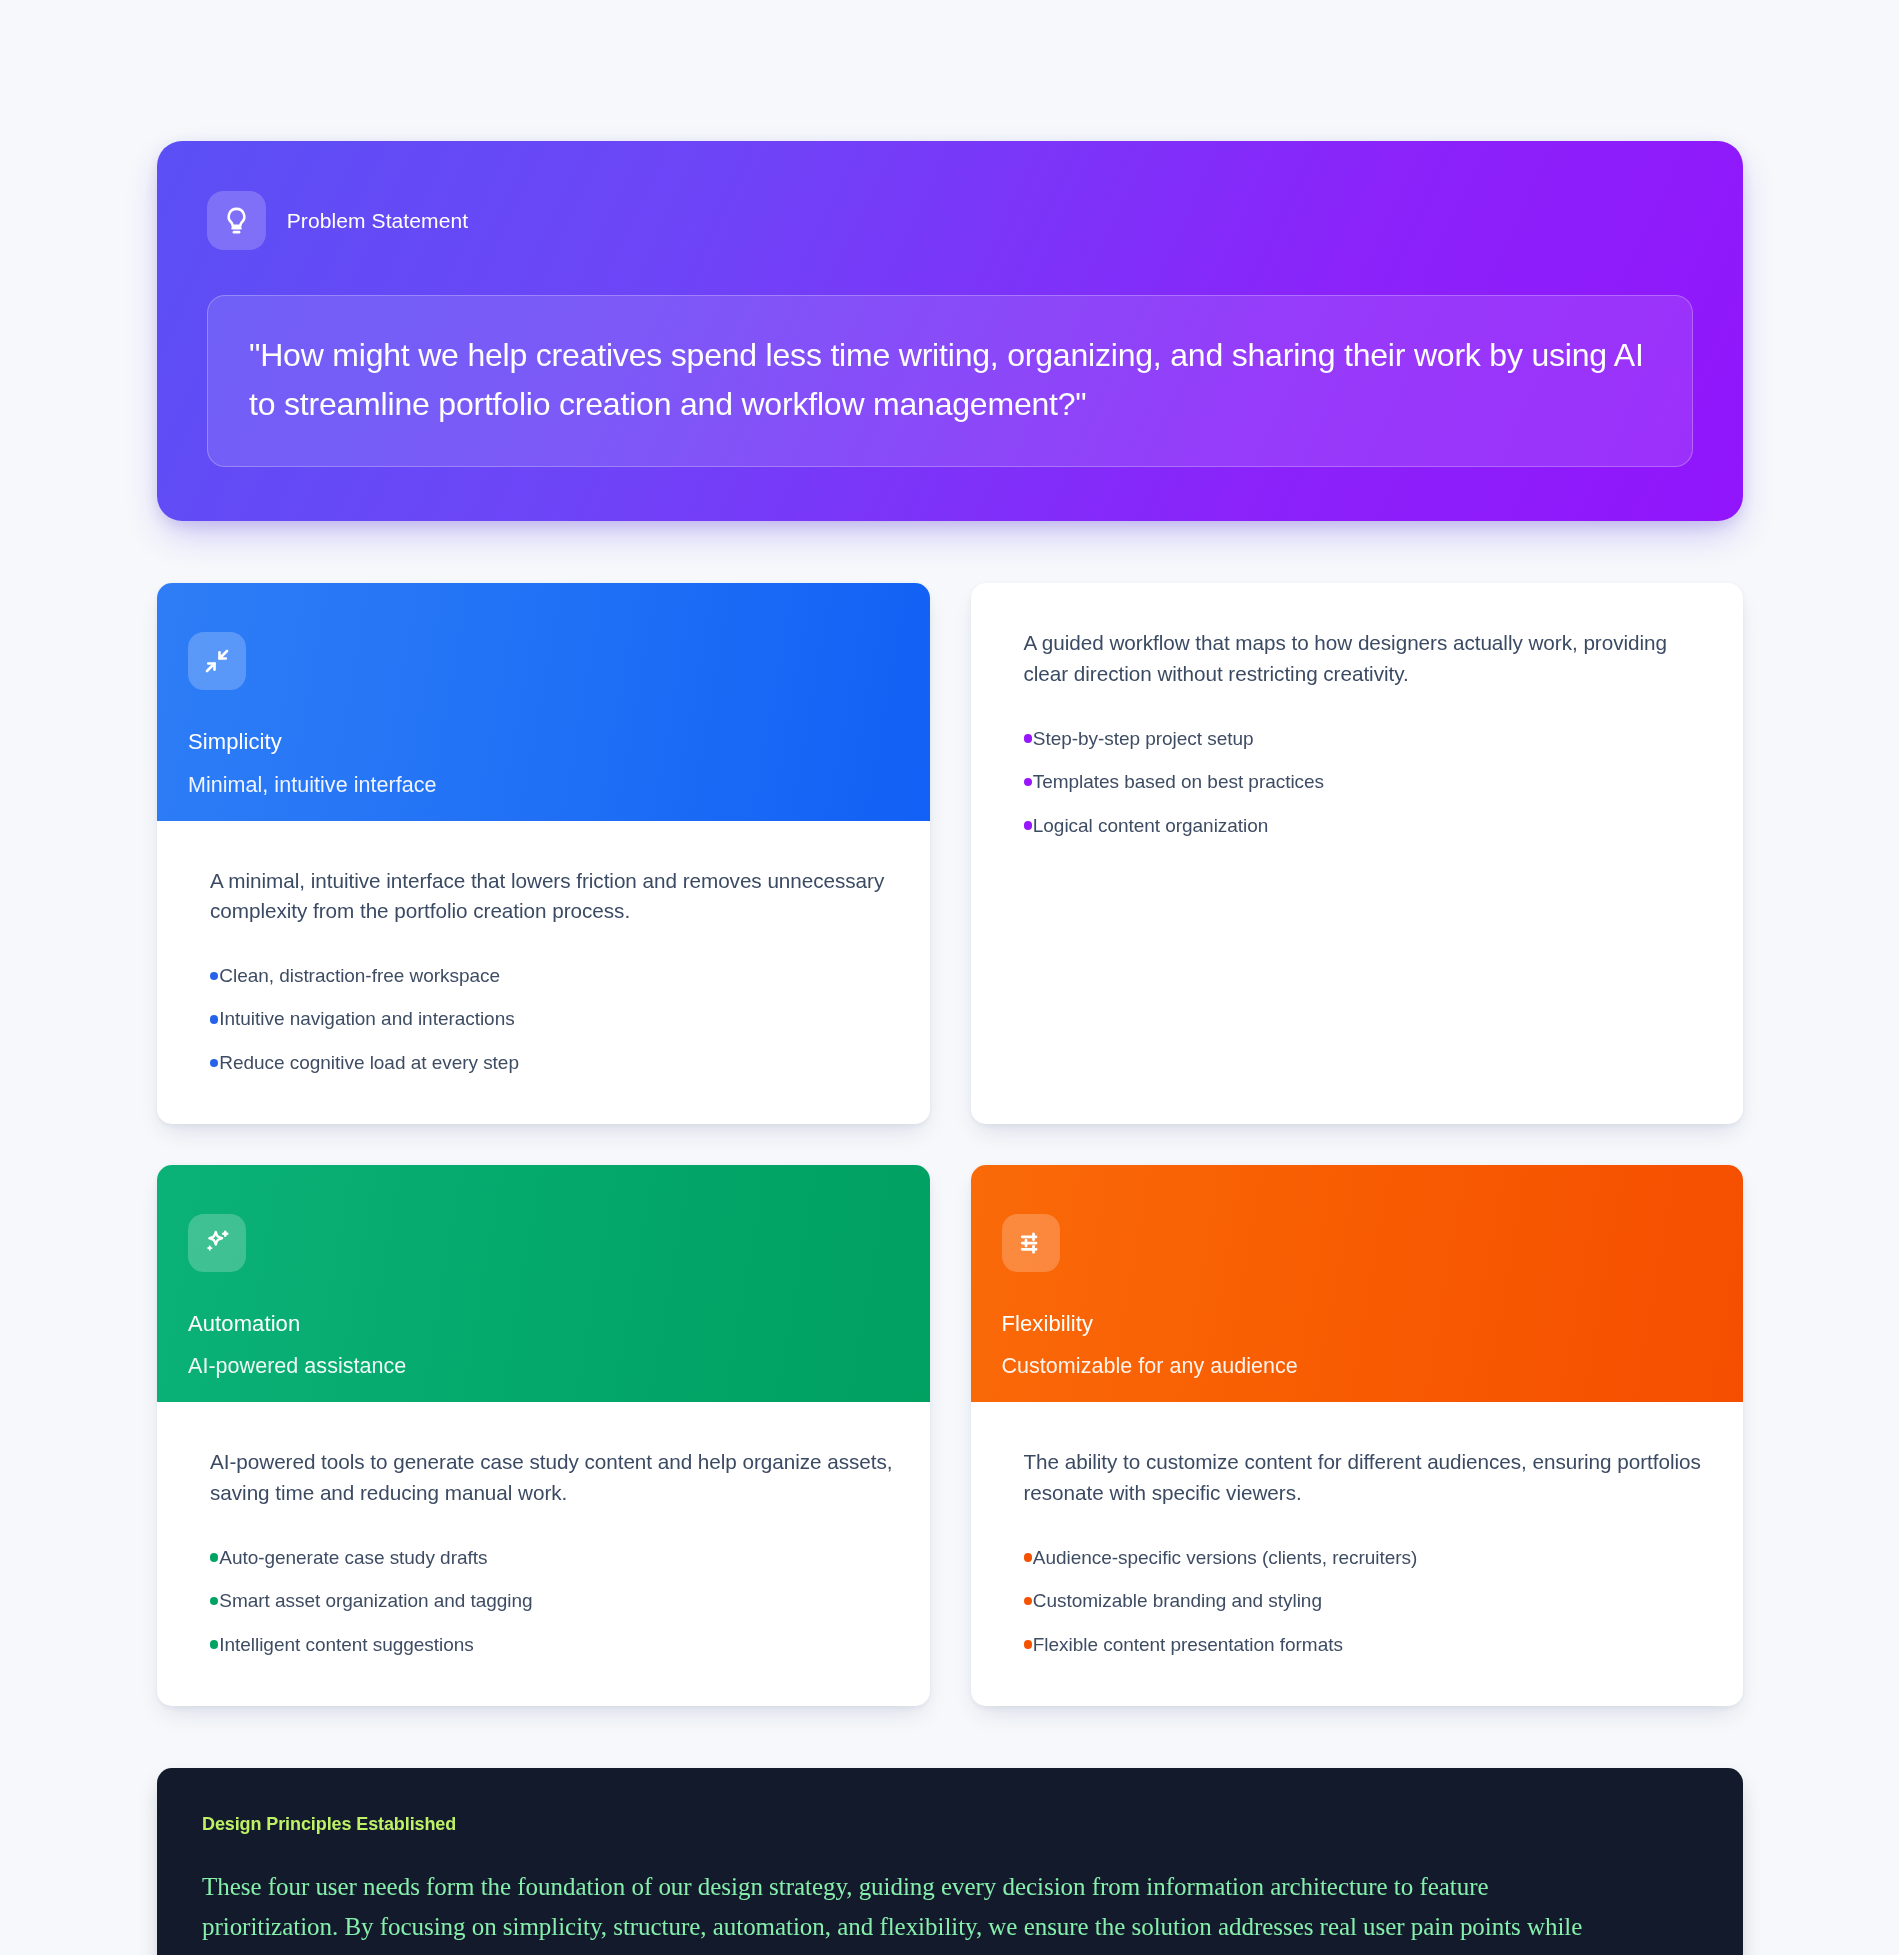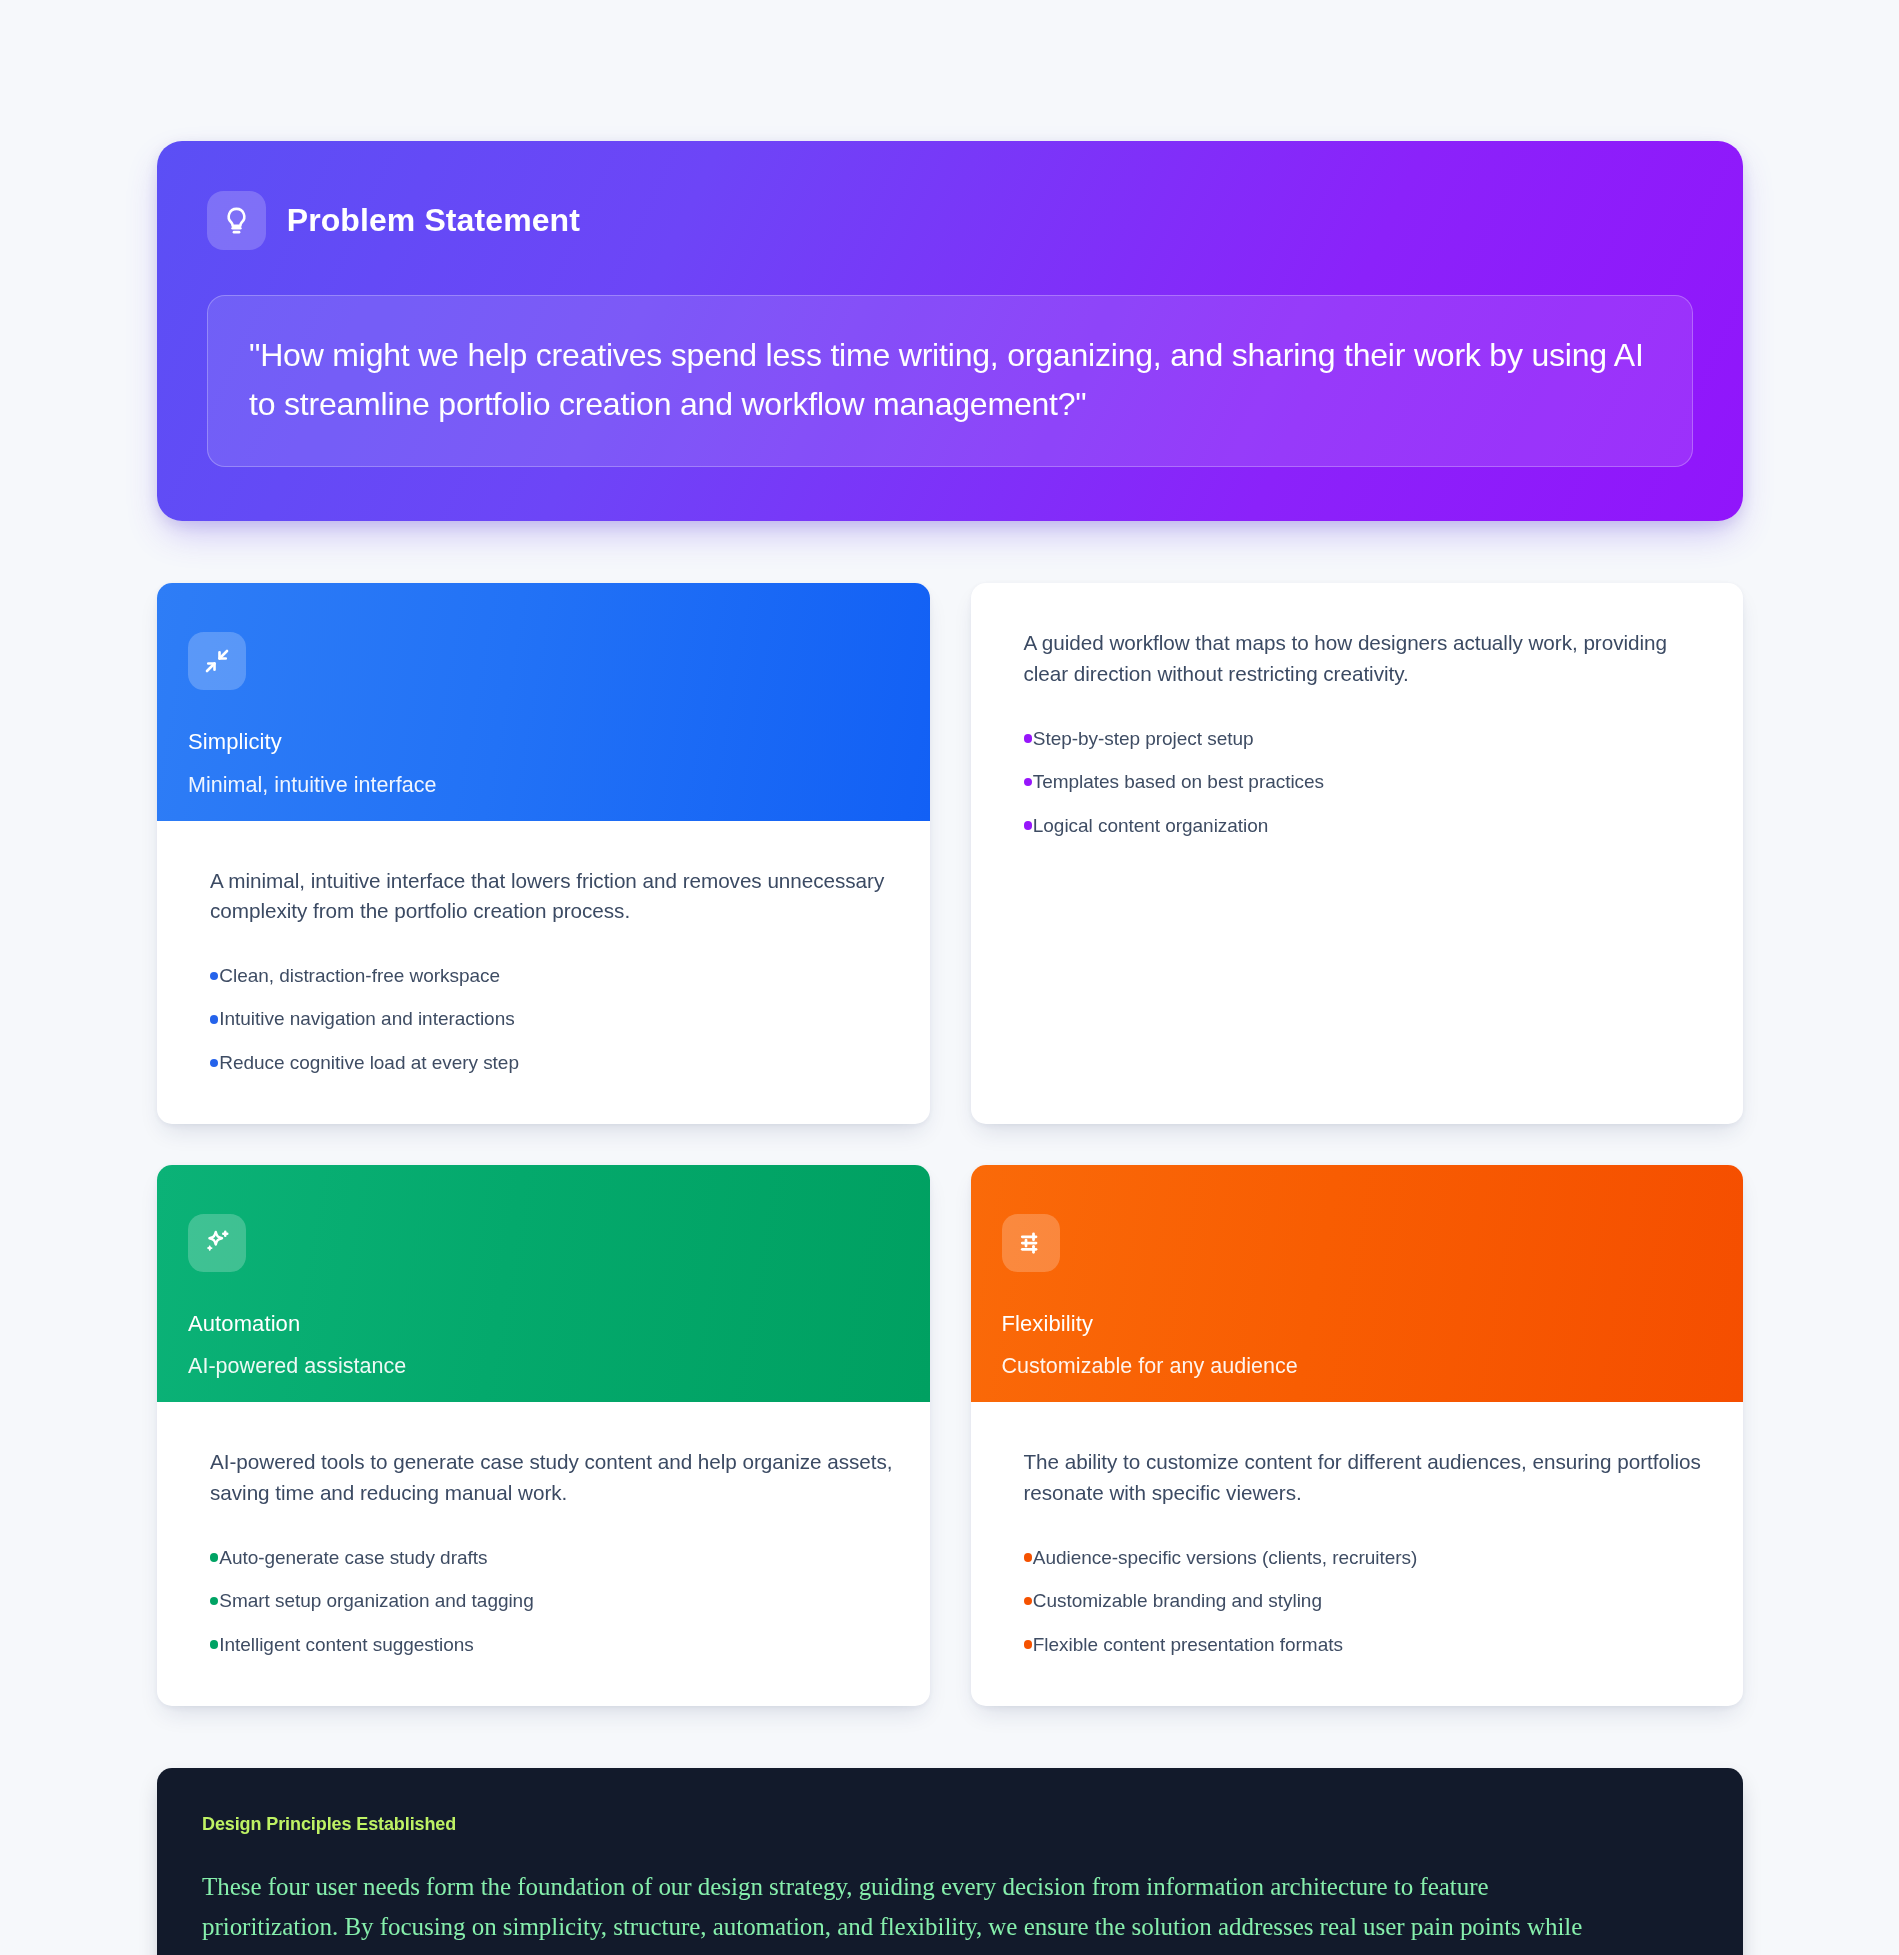--- a/index.html
+++ b/index.html
@@ -39,22 +39,22 @@
     border-radius: 16.5px;
     background: rgba(255,255,255,0.20);
     display: flex;
     align-items: center;
     justify-content: center;
     flex: 0 0 auto;
   }
   .hero-icon-badge svg { width: 31px; height: 31px; display: block; }
   .hero-title {
     color: #ffffff;
-    font-size: 32px;
-    font-weight: 700;
+    font-size: 21px;
+    font-weight: 400;
     letter-spacing: 0.1px;
     line-height: 1.1;
   }
   .quote-box {
     margin-top: 45px;
     border: 1.2px solid rgba(255,255,255,0.26);
     background: rgba(255,255,255,0.11);
     border-radius: 18px;
     padding: 35px 41px 38px 41px;
   }
@@ -267,21 +267,21 @@
       </div>
       <div class="card-body">
         <p class="card-desc">AI-powered tools to generate case study content and help organize assets, saving time and reducing manual work.</p>
         <ul class="bullets">
           <li class="bullet">
             <span class="dot" style="background:#00a364"></span>
             <span class="bullet-text">Auto-generate case study drafts</span>
           </li>
           <li class="bullet">
             <span class="dot" style="background:#00a364"></span>
-            <span class="bullet-text">Smart setup organization and tagging</span>
+            <span class="bullet-text">Smart asset organization and tagging</span>
           </li>
           <li class="bullet">
             <span class="dot" style="background:#00a364"></span>
             <span class="bullet-text">Intelligent content suggestions</span>
           </li>
         </ul>
       </div>
     </article>
 
     <article class="card">

